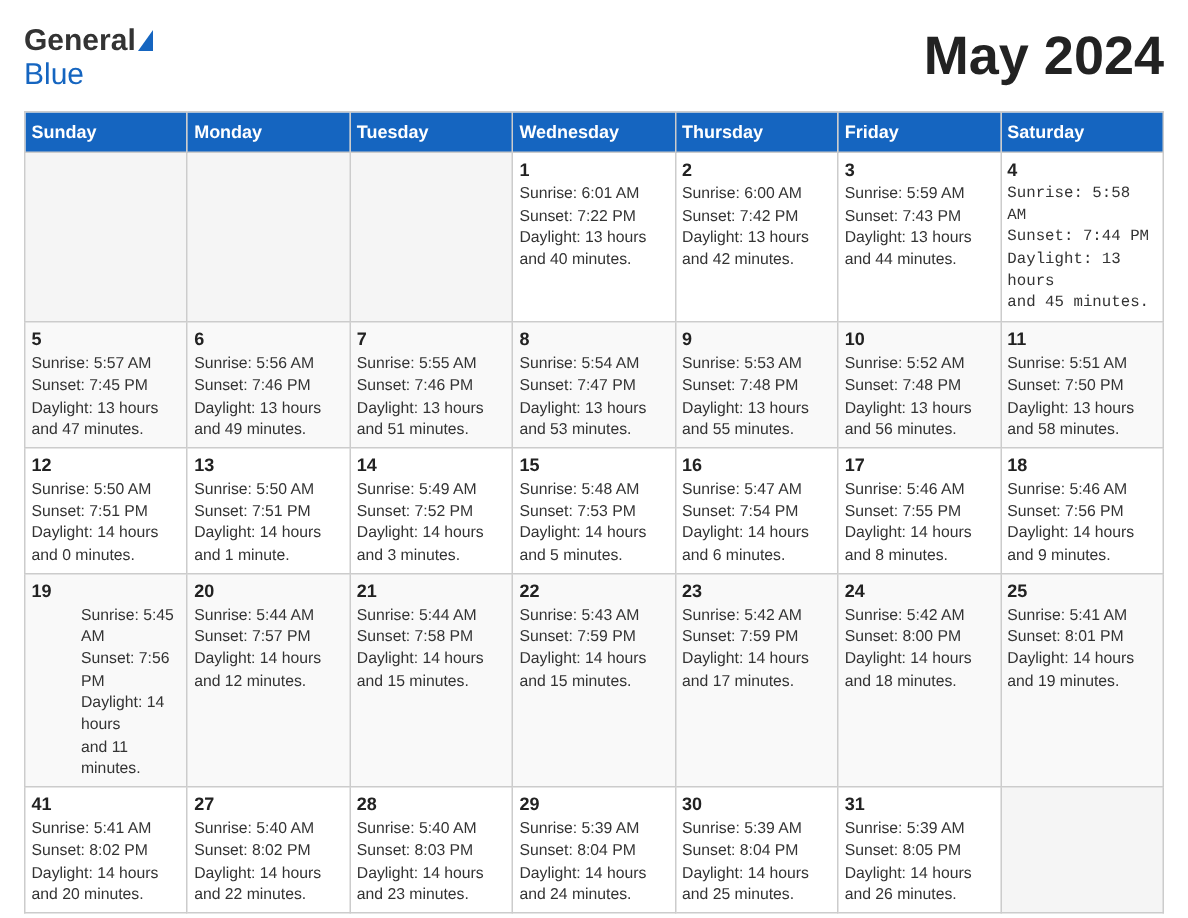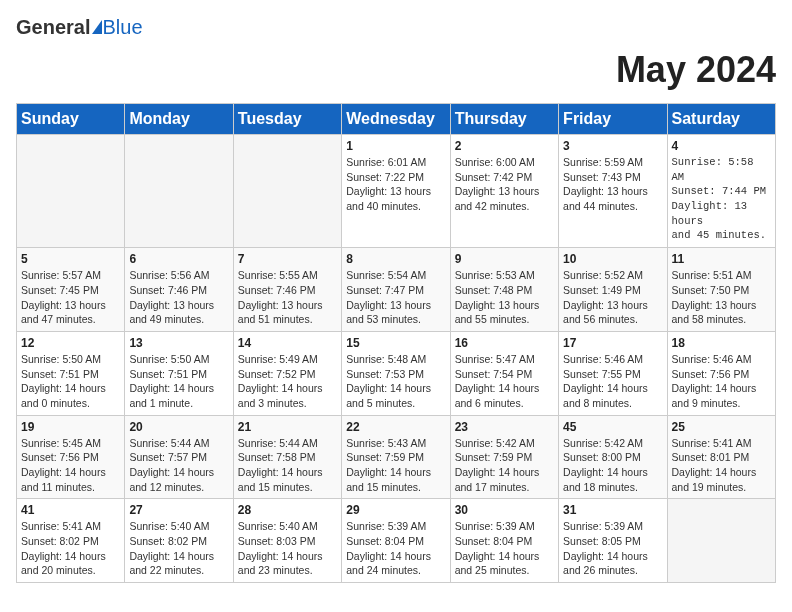--- a/index.html
+++ b/index.html
@@ -11,21 +11,21 @@
       padding: 16px;
     }
     .header {
       display: flex;
       justify-content: space-between;
       align-items: flex-start;
       margin-bottom: 12px;
     }
     .logo {
       display: flex;
-      flex-direction: row;
+      flex-direction: column;
       align-items: flex-start;
     }
     .logo-text {
       display: flex;
       align-items: center;
     }
     .logo-general {
       font-size: 20px;
       font-weight: bold;
       color: #333;
@@ -43,37 +43,36 @@
       margin-left: 2px;
       margin-bottom: 2px;
     }
     .title-area {
       text-align: right;
     }
     .month-year {
       font-size: 36px;
       font-weight: bold;
       color: #222;
-      margin-top: 33px;
     }
     .location {
       font-size: 16px;
       color: #444;
     }
     .calendar {
       width: 100%;
       border-collapse: collapse;
       font-size: 11px;
     }
     .calendar th {
       background: #1565c0;
       color: #fff;
       padding: 6px 4px;
       text-align: left;
-      font-size: 16px;
+      font-size: 12px;
       border: 1px solid #ccc;
     }
     .calendar td {
       border: 1px solid #ccc;
       vertical-align: top;
       padding: 4px;
       width: 108px;
       min-height: 80px;
       background: #fff;
     }
@@ -190,21 +189,21 @@
         <td>
           <span class="day-num">9</span>
           <div class="day-info" style="white-space: pre-line;">Sunrise: 5:53 AM
 Sunset: 7:48 PM
 Daylight: 13 hours
 and 55 minutes.</div>
         </td>
         <td>
           <span class="day-num">10</span>
           <div class="day-info" style="white-space: pre-line;">Sunrise: 5:52 AM
-Sunset: 1:49 PM
+Sunset: 7:48 PM
 Daylight: 13 hours
 and 56 minutes.</div>
         </td>
         <td>
           <span class="day-num">11</span>
           <div class="day-info" style="white-space: pre-line;">Sunrise: 5:51 AM
 Sunset: 7:50 PM
 Daylight: 13 hours
 and 58 minutes.</div>
         </td>
@@ -256,21 +255,21 @@
           <span class="day-num">18</span>
           <div class="day-info" style="white-space: pre-line;">Sunrise: 5:46 AM
 Sunset: 7:56 PM
 Daylight: 14 hours
 and 9 minutes.</div>
         </td>
       </tr>
       <tr>
         <td>
           <span class="day-num">19</span>
-          <div class="day-info" style="white-space: pre-line;">Sunrise: 5:45 AM
+          <div class="day-info" style="white-space: pre-line; margin-left: 33px;">Sunrise: 5:45 AM
 Sunset: 7:56 PM
 Daylight: 14 hours
 and 11 minutes.</div>
         </td>
         <td>
           <span class="day-num">20</span>
           <div class="day-info" style="white-space: pre-line;">Sunrise: 5:44 AM
 Sunset: 7:57 PM
 Daylight: 14 hours
 and 12 minutes.</div>
@@ -290,21 +289,21 @@
 and 15 minutes.</div>
         </td>
         <td>
           <span class="day-num">23</span>
           <div class="day-info" style="white-space: pre-line;">Sunrise: 5:42 AM
 Sunset: 7:59 PM
 Daylight: 14 hours
 and 17 minutes.</div>
         </td>
         <td>
-          <span class="day-num">45</span>
+          <span class="day-num">24</span>
           <div class="day-info" style="white-space: pre-line;">Sunrise: 5:42 AM
 Sunset: 8:00 PM
 Daylight: 14 hours
 and 18 minutes.</div>
         </td>
         <td>
           <span class="day-num">25</span>
           <div class="day-info" style="white-space: pre-line;">Sunrise: 5:41 AM
 Sunset: 8:01 PM
 Daylight: 14 hours

